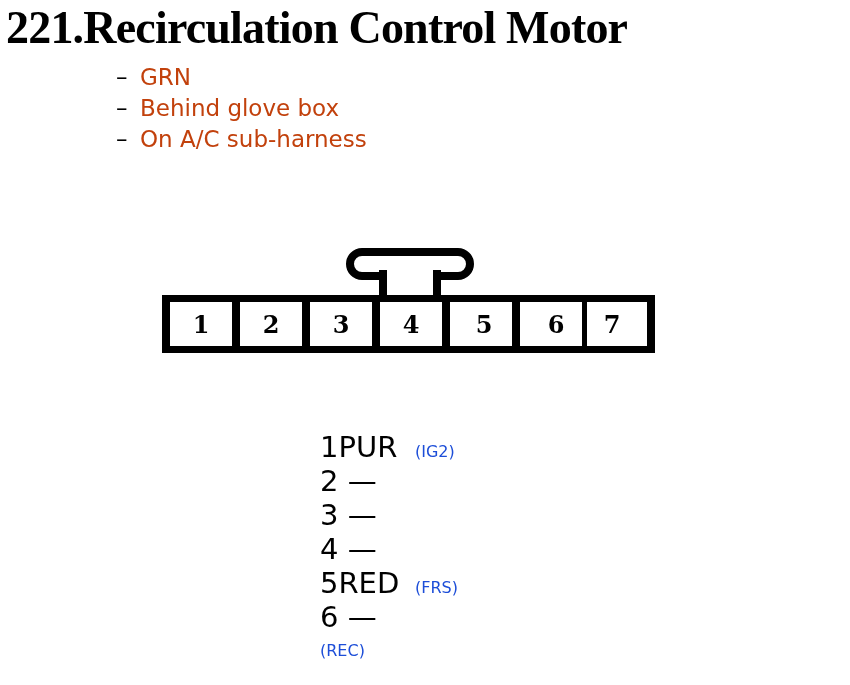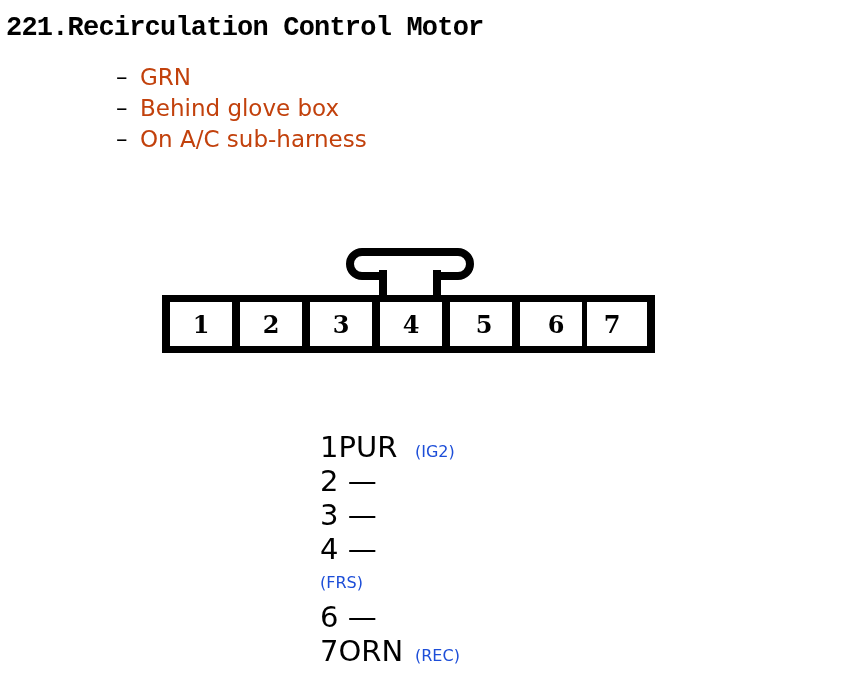--- a/index.html
+++ b/index.html
@@ -14,23 +14,23 @@
     overflow: hidden;
     font-family: "DejaVu Sans", sans-serif;
     color: #000000;
   }
 
   
   .page-title {
     position: absolute;
     left: 6px;
     top: 3px;
-    font-family: Liberation Mono, monospace;
+    font-family: Liberation Serif, serif;
     font-weight: bold;
-    font-size: 27px;
+    font-size: 46px;
     letter-spacing: -0.8px;
     line-height: 50px;
     white-space: nowrap;
     color: #000000;
   }
 
   
   .notes {
     position: absolute;
     left: 116px;
@@ -170,23 +170,23 @@
   </div>
   <div class="pin-row">
     <span class="pin-label">3 —</span>
     <span class="pin-signal"></span>
   </div>
   <div class="pin-row">
     <span class="pin-label">4 —</span>
     <span class="pin-signal"></span>
   </div>
   <div class="pin-row">
+    <span class="pin-label">5RED</span>
     <span class="pin-signal">(FRS)</span>
   </div>
   <div class="pin-row">
     <span class="pin-label">6 —</span>
     <span class="pin-signal"></span>
   </div>
   <div class="pin-row">
-    <span class="pin-label">7ORN</span>
     <span class="pin-signal">(REC)</span>
   </div>
 </div>
 
 </body></html>

